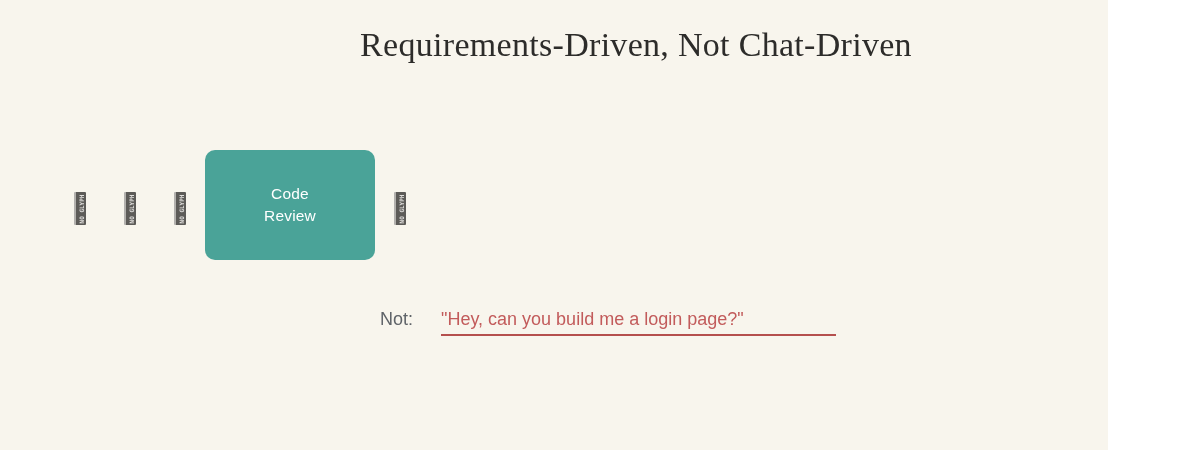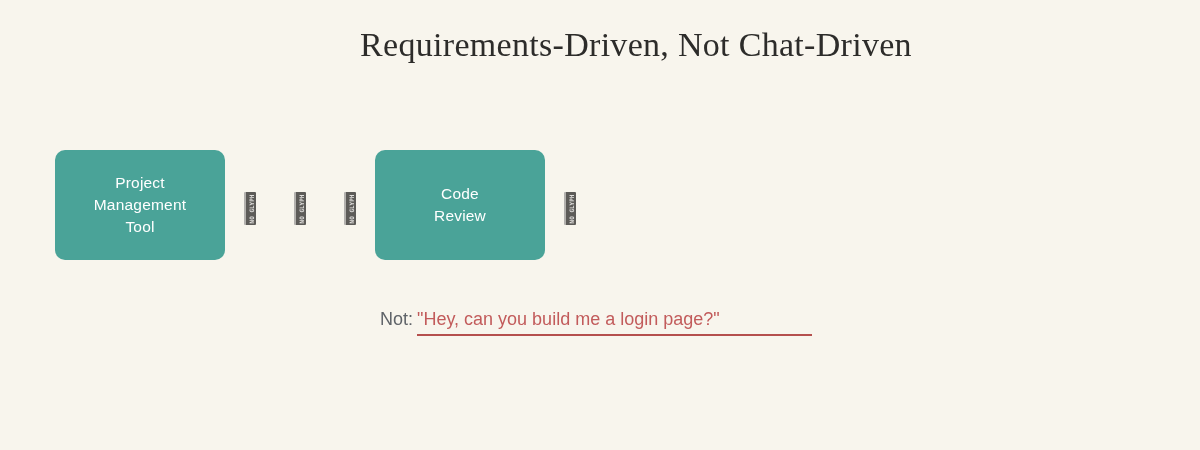--- a/index.html
+++ b/index.html
@@ -1,21 +1,21 @@
 <!DOCTYPE html>
 <html style="--background: #F8F5ED; --step-teal: #4AA398; --step-red: #DF7868; --step-text: #FFFFFF; --title-text: #2D2C2A; --not-label: #5F6368; --quote-text: #C25B5B; --quote-underline: #B5504E; --connector-bg: #5D5B58; --connector-edge: #B3B1AE; --connector-text: #E0DEDC;"><head>
 <meta charset="utf-8">
 <style>
   html, body {
     margin: 0;
     padding: 0;
   }
   .canvas {
     position: relative;
-    width: 1200px;
+    width: 1108px;
     height: 450px;
     background: var(--background, #F8F5ED);
     overflow: hidden;
     font-family: "Liberation Sans", sans-serif;
     text-decoration: underline;
   }
   .diagram-title {
     position: absolute;
     top: 26px;
     left: 636px;
@@ -77,43 +77,40 @@
   .footnote {
     position: absolute;
     top: 309px;
     left: 380px;
     font-size: 18px;
     white-space: nowrap;
   }
   .footnote .not-label {
     display: inline-block;
     width: 37px;
-    margin-right: 0;
+    margin-right: 24px;
     color: var(--not-label, #5F6368);
   }
   .footnote .rejected-quote {
     display: inline-block;
     width: 395px;
     padding-bottom: 4px;
     color: var(--quote-text, #C25B5B);
     border-bottom: 2px solid var(--quote-underline, #B5504E);
   }
 </style>
 </head>
 <body>
 
 <div class="canvas">
 
   <div class="diagram-title">Requirements-Driven, Not Chat-Driven</div>
 
   <div class="flow">
 
-    <div class="step" data-variant="teal">Project
-Management
-Tool</div>
 
     <div class="connector">
       <span class="glyph-text">NO GLYPH</span>
     </div>
 
 
     <div class="connector">
       <span class="glyph-text">NO GLYPH</span>
     </div>
 

